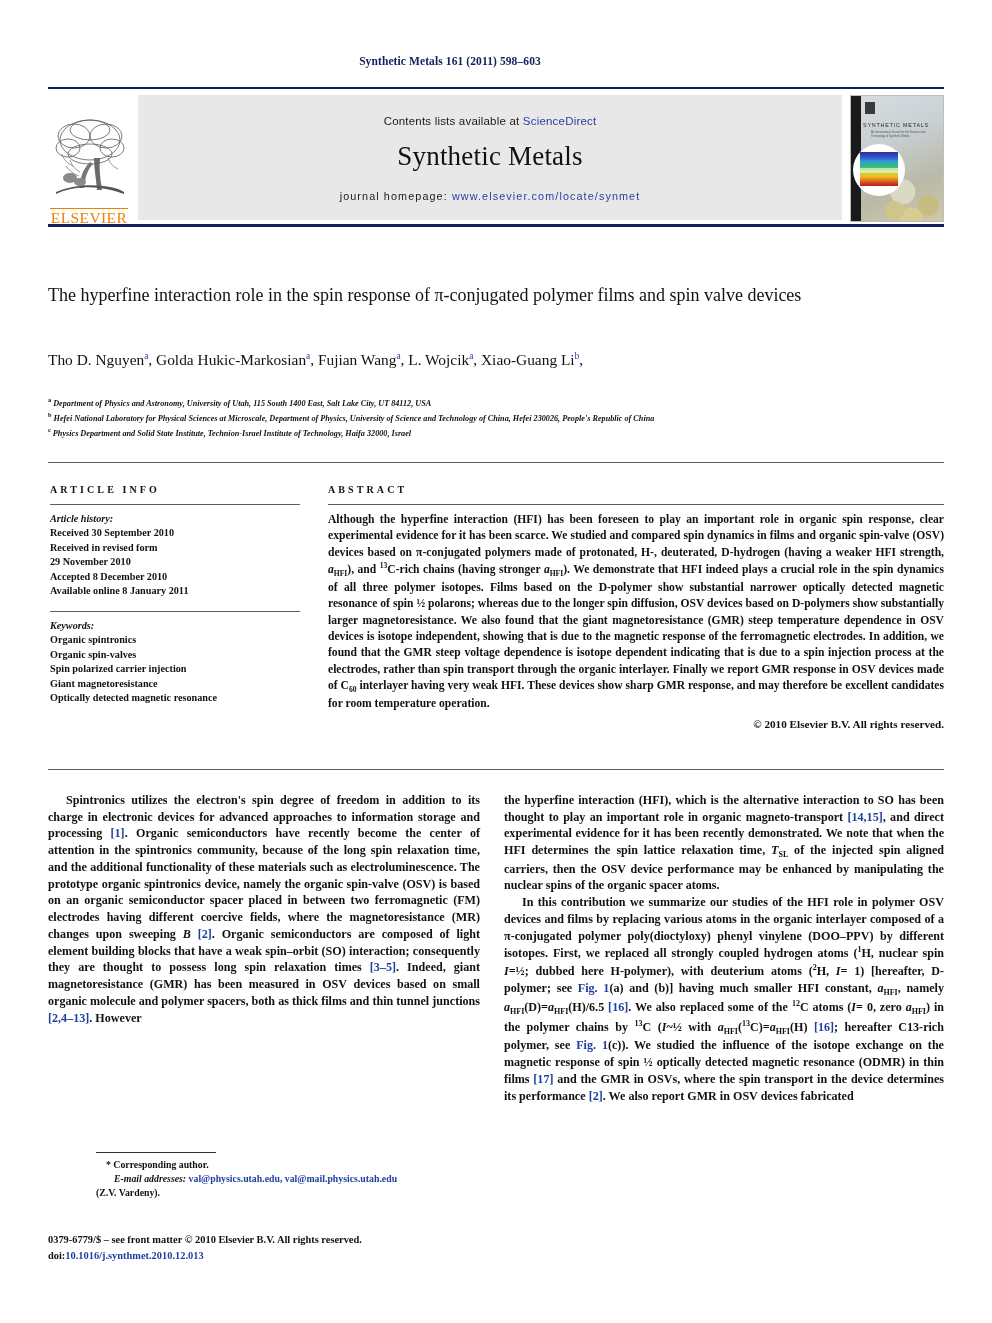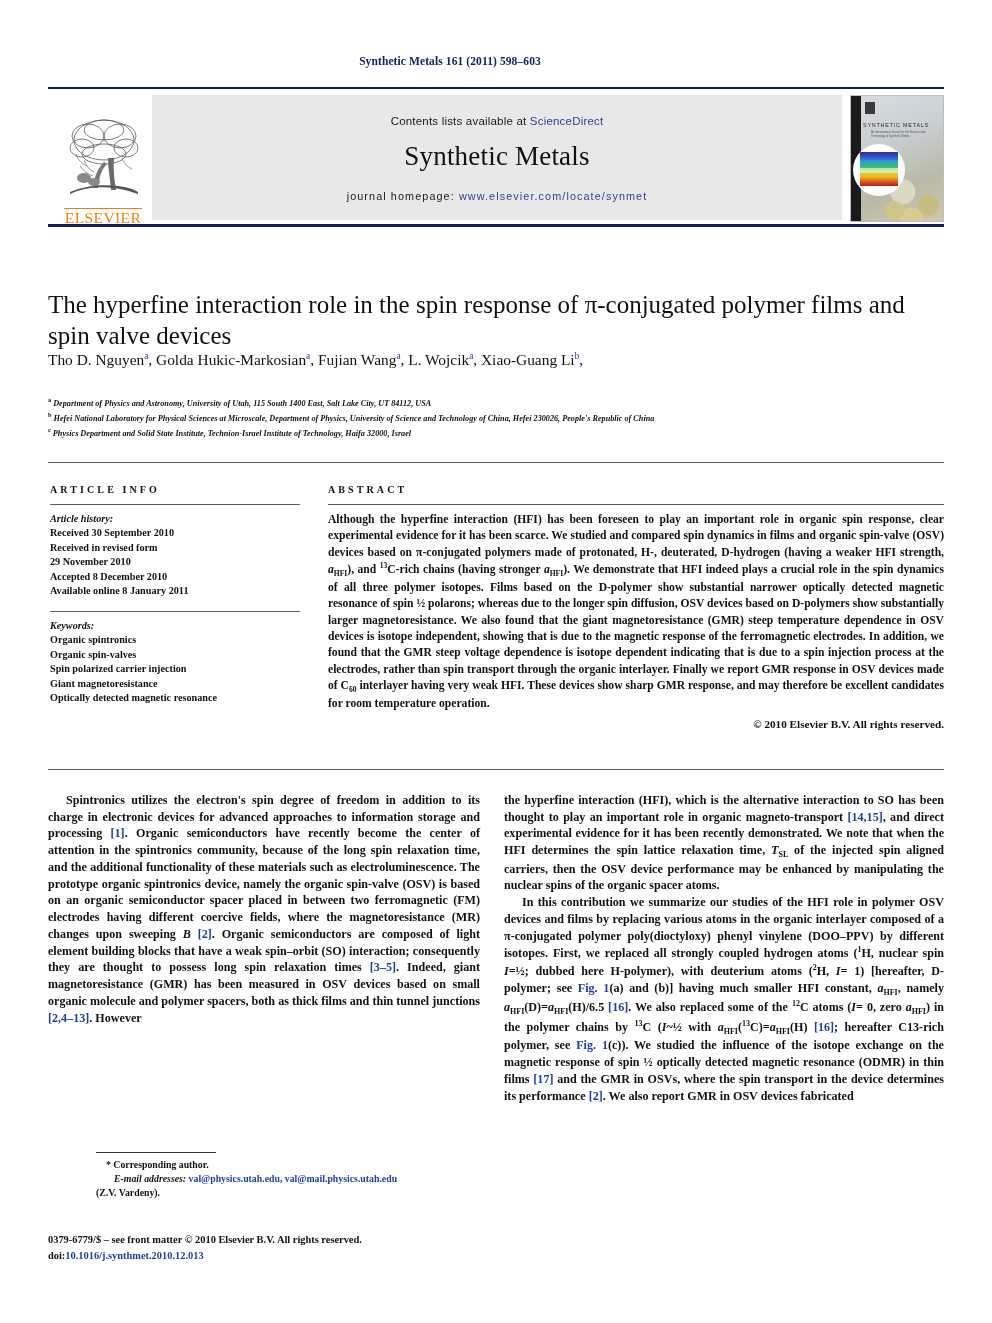--- a/index.html
+++ b/index.html
@@ -48,21 +48,20 @@
     height: 131px;
   }
   .elsevier-logo {
     width: 82px;
     flex: 0 0 82px;
     position: relative;
     display: flex;
     flex-direction: column;
     justify-content: flex-end;
     align-items: center;
-    margin-left: 14px;
   }
   .elsevier-tree {
     width: 78px;
     height: 94px;
     position: relative;
     overflow: hidden;
   }
   .elsevier-wordmark {
     font-family: "Liberation Serif", serif;
     color: #f08000;
@@ -205,21 +204,21 @@
     width: 896px;
     border-top: 3px solid #141e5a;
   }
 
   
   .title {
     position: absolute;
     top: 272px;
     left: 48px;
     width: 880px;
-    font-size: 25px;
+    font-size: 18px;
     line-height: 1.25;
     color: #111111;
     font-weight: 400;
   }
   .authors {
     position: absolute;
     top: 348px;
     left: 48px;
     width: 890px;
     font-size: 15.4px;

